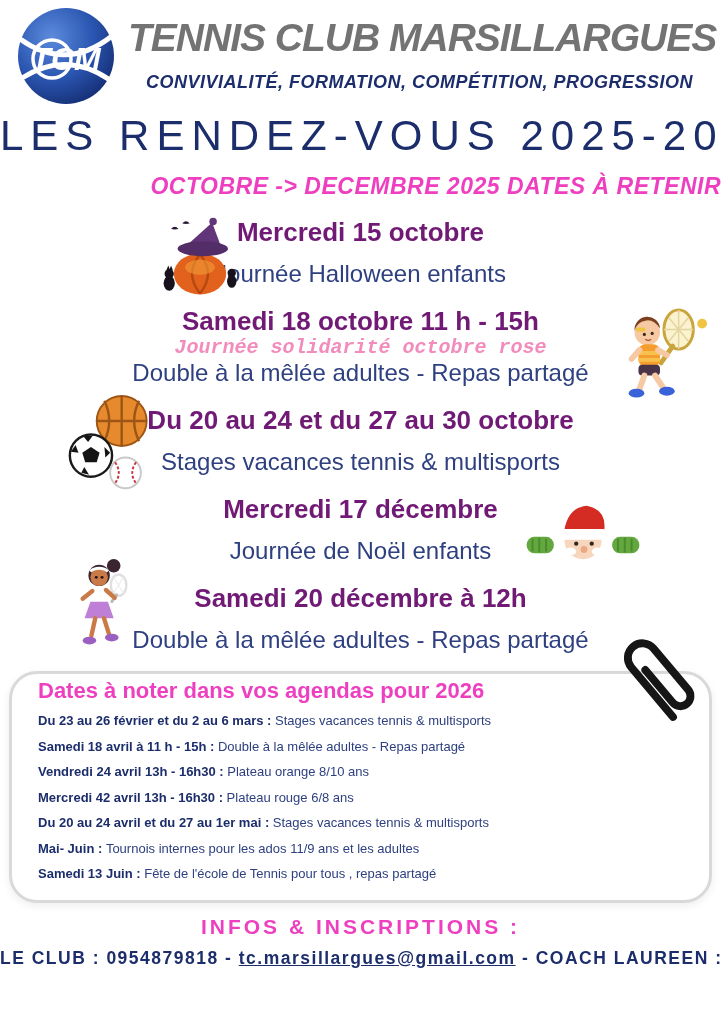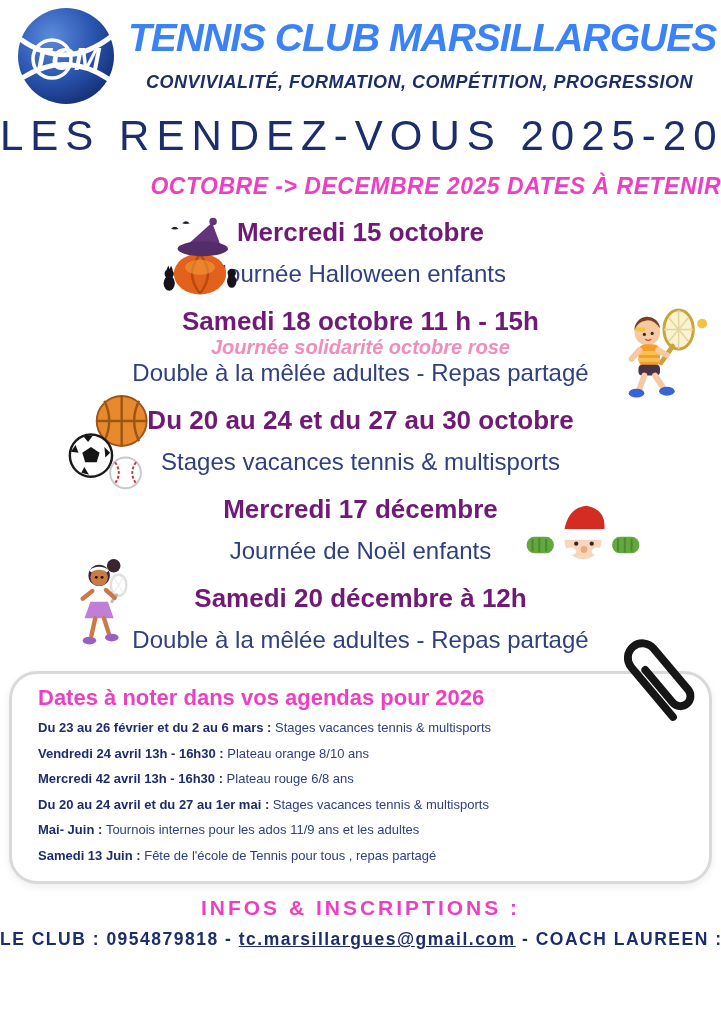--- a/index.html
+++ b/index.html
@@ -7,21 +7,21 @@
     position:relative;width:721px;height:1024px;margin:0 auto;
     background:#ffffff;overflow:hidden;
     font-family:"Liberation Sans",sans-serif;color:#1c2d6c;
   }
   
   .header{position:relative;height:106px;}
   .logo{position:absolute;left:16px;top:6px;width:100px;height:100px;}
   .club-title{
     position:absolute;left:128px;right:6px;top:16px;text-align:center;
     font-size:39px;font-weight:bold;font-style:italic;letter-spacing:-1px;
-    color:#3b82f6;white-space:nowrap;
+    color:#737373;white-space:nowrap;
   }
   .club-subtitle{
     position:absolute;left:124px;right:6px;top:72px;text-align:center;
     font-size:18px;font-weight:bold;font-style:italic;letter-spacing:0.5px;
     color:#1c2d6c;white-space:nowrap;
   }
   
   .main-title{
     margin-top:6px;text-align:center;font-size:42px;font-weight:500;
     letter-spacing:7px;color:#1c2d6c;white-space:nowrap;
@@ -34,31 +34,31 @@
   .event-date{
     text-align:center;font-size:26px;font-weight:bold;color:#701a75;
     margin-top:17px;line-height:1.2;
   }
   .event-desc{
     text-align:center;font-size:24px;font-weight:400;color:#2e4080;
     margin-top:12px;line-height:1.2;
   }
   .event-note{
     text-align:center;font-size:20px;font-weight:bold;font-style:italic;
-    font-family:Liberation Sans, sans-serif;color:#f28cbc;margin-top:0;line-height:1.05;
+    font-family:Liberation Mono, monospace;color:#f28cbc;margin-top:0;line-height:1.05;
   }
   .tight{margin-top:1px;}
   
   .float-icon{position:absolute;}
   
   .agenda-card{
     position:relative;margin:16px auto 0;width:645px;
     border:3px solid #d9d9d9;border-radius:28px;background:#fff;
     box-shadow:0 3px 8px rgba(0,0,0,0.07);
-    padding:11px 26px 8px 26px;
+    padding:4px 26px 8px 26px;
   }
   .agenda-heading{
     font-size:22px;font-weight:bold;color:#ee3fc0;margin-bottom:9px;
   }
   .agenda-item{font-size:13px;line-height:1.2;margin-bottom:10px;white-space:nowrap;}
   .agenda-item b{color:#1c2d6c;font-weight:bold;}
   .agenda-item span.rest{color:#2e4080;font-weight:400;}
   .paperclip{
     position:absolute;left:612px;top:628px;width:96px;height:112px;
     transform:rotate(-40deg);
@@ -221,20 +221,23 @@
     </svg>
   </span>
 
   <div class="agenda-card">
     <div class="agenda-heading">Dates à noter dans vos agendas pour 2026</div>
 
     <div class="agenda-item">
       <b>Du 23 au 26 février et du 2 au 6 mars : </b><span class="rest">Stages vacances tennis &amp; multisports</span>
     </div>
     <div class="agenda-item">
+      <b>Samedi 18 avril à 11 h - 15h : </b><span class="rest">Double à la mêlée adultes - Repas partagé</span>
+    </div>
+    <div class="agenda-item">
       <b>Vendredi 24 avril 13h - 16h30 : </b><span class="rest">Plateau orange 8/10 ans</span>
     </div>
     <div class="agenda-item">
       <b>Mercredi 42 avril 13h - 16h30 : </b><span class="rest">Plateau rouge 6/8 ans</span>
     </div>
     <div class="agenda-item">
       <b>Du 20 au 24 avril et du 27 au 1er mai : </b><span class="rest">Stages vacances tennis &amp; multisports</span>
     </div>
     <div class="agenda-item">
       <b>Mai- Juin : </b><span class="rest">Tournois internes pour les ados 11/9 ans et les adultes</span>

